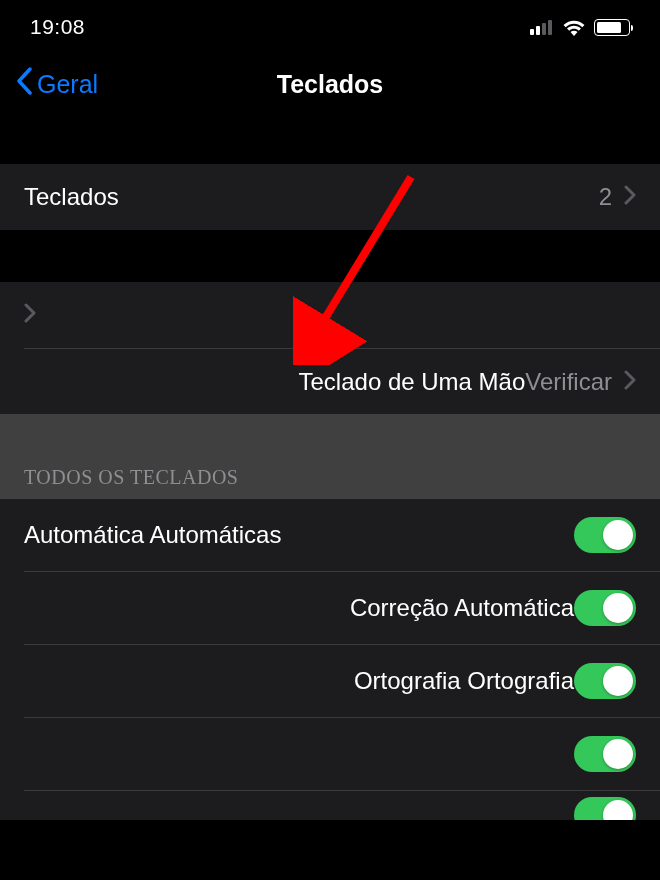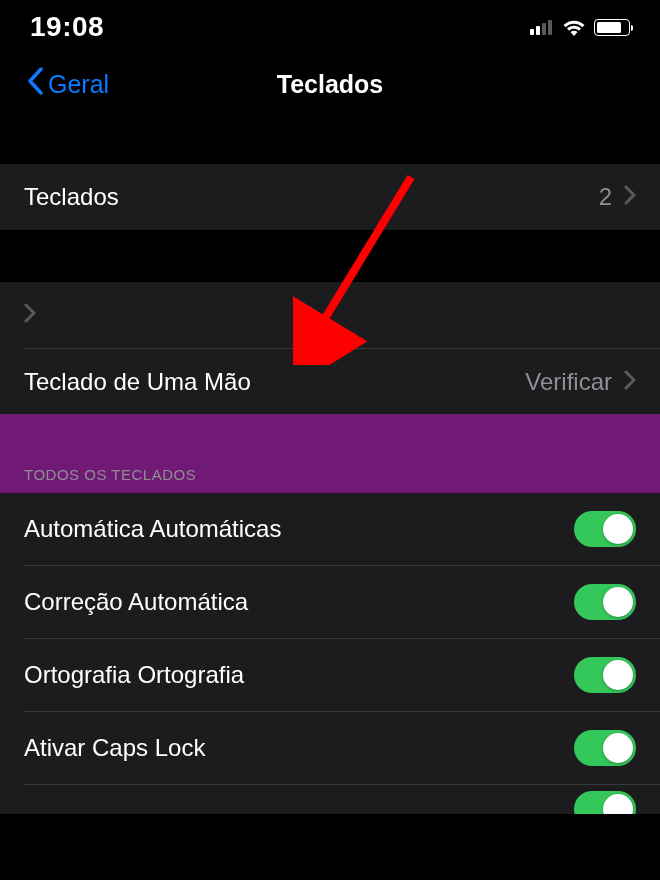--- a/index.html
+++ b/index.html
@@ -17,22 +17,22 @@
       position: relative;
     }
     .status-bar {
       height: 54px;
       display: flex;
       align-items: center;
       justify-content: space-between;
       padding: 0 30px;
     }
     .status-time {
-      font-size: 28px;
-      font-weight: 700;
+      font-size: 21px;
+      font-weight: 400;
       letter-spacing: 0.5px;
     }
     .status-icons {
       display: flex;
       align-items: center;
       gap: 8px;
     }
     .signal-icon svg, .wifi-icon svg {
       display: block;
     }
@@ -60,21 +60,21 @@
       background: #ffffff;
       height: 100%;
       width: 80%;
       border-radius: 1.5px;
     }
     .nav-bar {
       height: 60px;
       display: flex;
       align-items: center;
       position: relative;
-      padding: 0 27px;
+      padding: 0 16px;
     }
     .back-button {
       display: flex;
       align-items: center;
       color: #0a7aff;
       font-size: 25px;
       cursor: pointer;
     }
     .back-chevron {
       margin-right: 4px;
@@ -103,45 +103,47 @@
       align-items: center;
       justify-content: space-between;
       padding: 18px 24px 18px 24px;
       min-height: 66px;
       cursor: pointer;
     }
     .settings-row + .settings-row {
       border-top: 0.5px solid #3a3a3c;
       margin-left: 24px;
       padding-left: 0;
+      justify-content: flex-end;
     }
     .row-label {
       font-size: 24px;
       color: #ffffff;
       font-weight: 400;
     }
     .row-right {
       display: flex;
       align-items: center;
       gap: 12px;
     }
     .row-value {
       font-size: 24px;
       color: #8e8e93;
     }
     .chevron-right {
       color: #5a5a5e;
     }
     .section-header {
       padding: 52px 24px 10px 24px;
-      font-size: 15px;
+      font-size: 20px;
       letter-spacing: 0.5px;
       color: #8e8e93;
-      background: #701a75;
+      background: #404040;
       text-transform: uppercase;
+      font-family: Liberation Serif, serif;
     }
     .toggle {
       width: 62px;
       height: 36px;
       background: #34c759;
       border-radius: 18px;
       position: relative;
       cursor: pointer;
     }
     .toggle-knob {
@@ -266,21 +268,20 @@
       <div class="toggle-knob"></div>
     </div>
   </div>
   <div class="settings-row">
     <span class="row-label">Ortografia Ortografia</span>
     <div class="toggle">
       <div class="toggle-knob"></div>
     </div>
   </div>
   <div class="settings-row">
-    <span class="row-label">Ativar Caps Lock</span>
     <div class="toggle">
       <div class="toggle-knob"></div>
     </div>
   </div>
   <div class="last-row-peek">
     <span class="row-label"></span>
     <div class="toggle">
       <div class="toggle-knob"></div>
     </div>
   </div>

